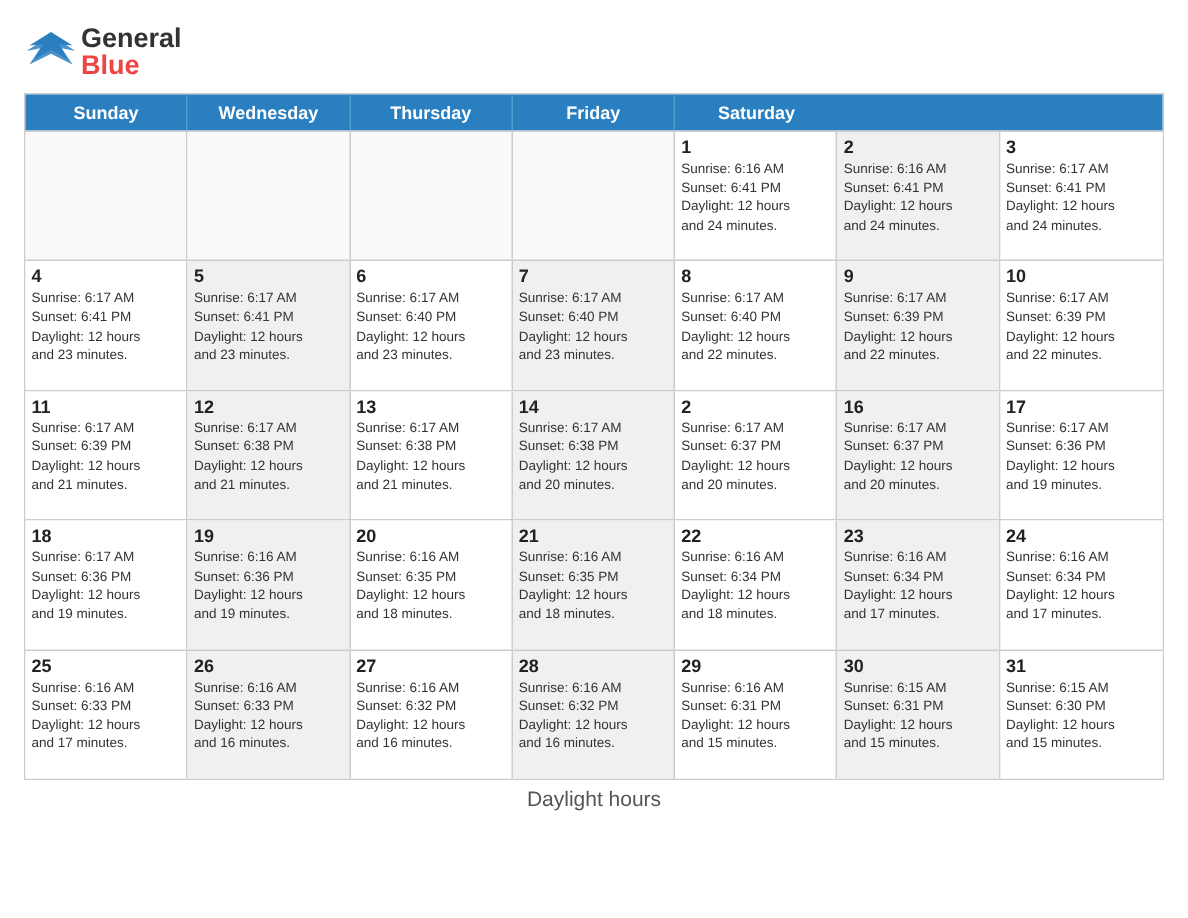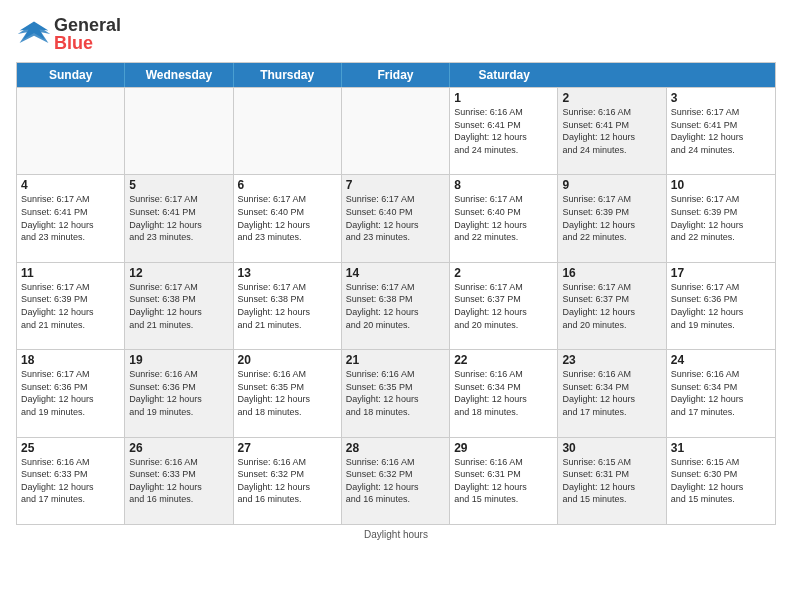--- a/index.html
+++ b/index.html
@@ -111,21 +111,21 @@
       font-size: 18px;
       font-weight: bold;
       color: #333;
     }
     .logo-blue {
       font-size: 18px;
       font-weight: bold;
       color: #ef4444;
     }
     .footer-note {
-      font-size: 10px;
+      font-size: 14px;
       color: #555;
       text-align: center;
       margin-top: 4px;
     }
   </style>
 </head>
 <body>
 
 <div class="page">
   <div class="header">

